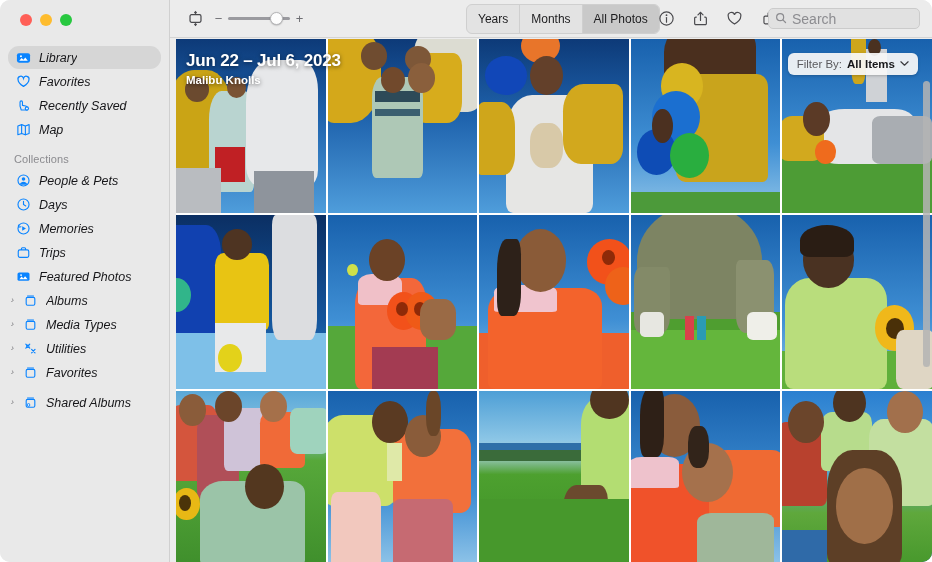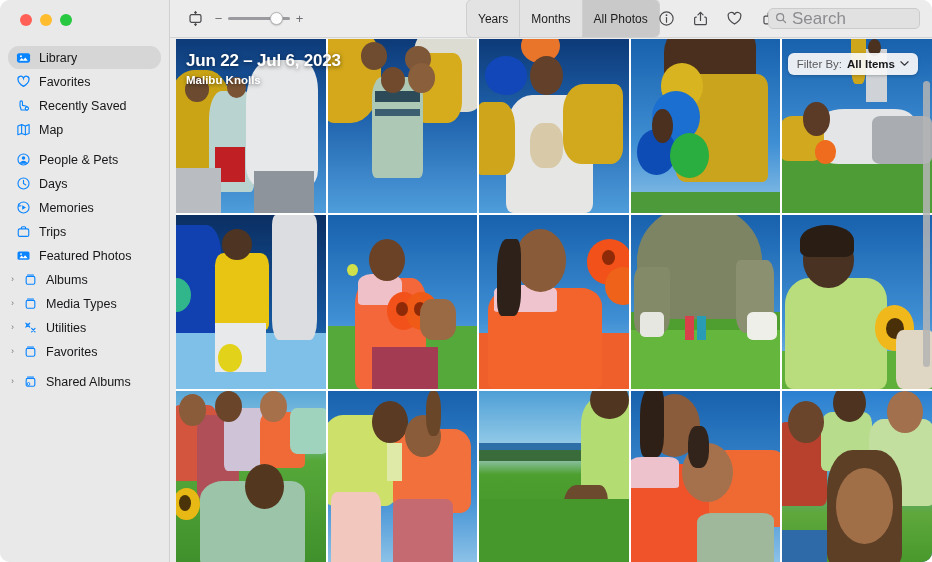--- a/index.html
+++ b/index.html
@@ -19,21 +19,21 @@
   .light.yellow { background:#febc2e; }
   .light.green { background:#28c840; }
 
   .sb-scroll { padding-top:20px; }
   .sb-head { font-size:11px; color:#8b8b8f; font-weight:400;
     padding:5px 0 4px 14px; letter-spacing:.1px; }
   .sb-group { padding-bottom:6px; }
 
   .sb-item { display:flex; align-items:center; height:23px; margin:0 8px 1px 8px;
     padding-left:7px; border-radius:11px; font-size:12.5px; color:#17171a;
-    position:relative; }
+    position:relative;font-style:italic; }
   .sb-item.selected { background:#d6d6d6; }
   .sb-ico { width:17px; height:17px; margin-right:7px; flex:0 0 17px;
     display:flex; align-items:center; justify-content:center; }
   .sb-ico svg { display:block; }
   .sb-label { white-space:nowrap; overflow:hidden; }
   .disc { width:9px; flex:0 0 9px; margin-right:2px; margin-left:-4px;
     font-size:9px; color:#7a7a7e; line-height:1; }
 
   
   .toolbar { position:absolute; left:170px; top:0; right:0; height:38px;
@@ -44,36 +44,36 @@
     display:flex; align-items:center; justify-content:center; }
 
   .slider-wrap { display:flex; align-items:center; margin-left:8px; gap:5px; }
   .sl-sign { font-size:13px; color:#6e6e73; width:9px; text-align:center; }
   .sl-track { position:relative; width:62px; height:3px; background:#9a9a9f;
     border-radius:2px; }
   .sl-knob { position:absolute; left:42px; top:50%; width:13px; height:13px;
     margin-top:-6.5px; border-radius:50%; background:#fdfdfd;
     border:.5px solid #b6b6b8; box-shadow:0 .5px 1.5px rgba(0,0,0,.28); }
 
-  .seg { position:absolute; left:296px; display:flex; height:39px;
+  .seg { position:absolute; left:296px; display:flex; height:30px;
     background:#e3e3e3; border:.5px solid #cfcfcf; border-radius:6px;
     overflow:hidden; }
   .seg-btn { padding:0 11px; display:flex; align-items:center; font-size:12px;
     color:#1d1d1f; border-right:.5px solid #cfcfcf; }
   .seg-btn:last-child { border-right:none; }
   .seg-btn.active { background:#c9c9c9; }
 
   .tb-icons { position:absolute; left:486px; display:flex; align-items:center; gap:14px; }
   .tb-ico { width:20px; height:20px; display:flex; align-items:center;
     justify-content:center; }
 
   .search { position:absolute; right:12px; width:152px; height:21px;
     background:#e1e1e1; border:.5px solid #cbcbcb; border-radius:5px;
     display:flex; align-items:center; padding:0 6px; gap:5px; }
-  .search-ph { font-size:17px; color:#8c8c90; }
+  .search-ph { font-size:14px; color:#8c8c90; }
 
   
   .content { position:absolute; left:176px; top:39px; right:0; bottom:0;
     background:#ffffff; overflow:hidden; }
 
   .grid { display:grid; grid-template-columns:repeat(5,1fr);
     grid-auto-rows:174px; gap:2px; width:756px; }
 
   .cell { position:relative; overflow:hidden; background:#1c4f8c; }
   .cell .ph { position:absolute; inset:0; }
@@ -158,20 +158,21 @@
             <svg width="15" height="15" viewBox="0 0 16 16">
               <path d="M2 4.2l4-1.4 4 1.4 4-1.4v9.4l-4 1.4-4-1.4-4 1.4z" fill="none" stroke="#0a84ff" stroke-width="1.2" stroke-linejoin="round"></path>
               <path d="M6 2.8v10M10 4.2v10" stroke="#0a84ff" stroke-width="1.2"></path>
             </svg>
           </span>
           <span class="sb-label">Map</span>
         </div>
       </div>
 
       <div class="sb-group">
+        <div class="sb-head">Collections</div>
 
         <div class="sb-item">
           <span class="sb-ico">
             <svg width="15" height="15" viewBox="0 0 16 16">
               <circle cx="8" cy="8" r="5.9" fill="none" stroke="#0a84ff" stroke-width="1.2"></circle>
               <circle cx="8" cy="6.3" r="1.9" fill="#0a84ff"></circle>
               <path d="M3.9 12.4c.8-2 2.3-3 4.1-3s3.3 1 4.1 3" fill="#0a84ff"></path>
             </svg>
           </span>
           <span class="sb-label">People &amp; Pets</span>

